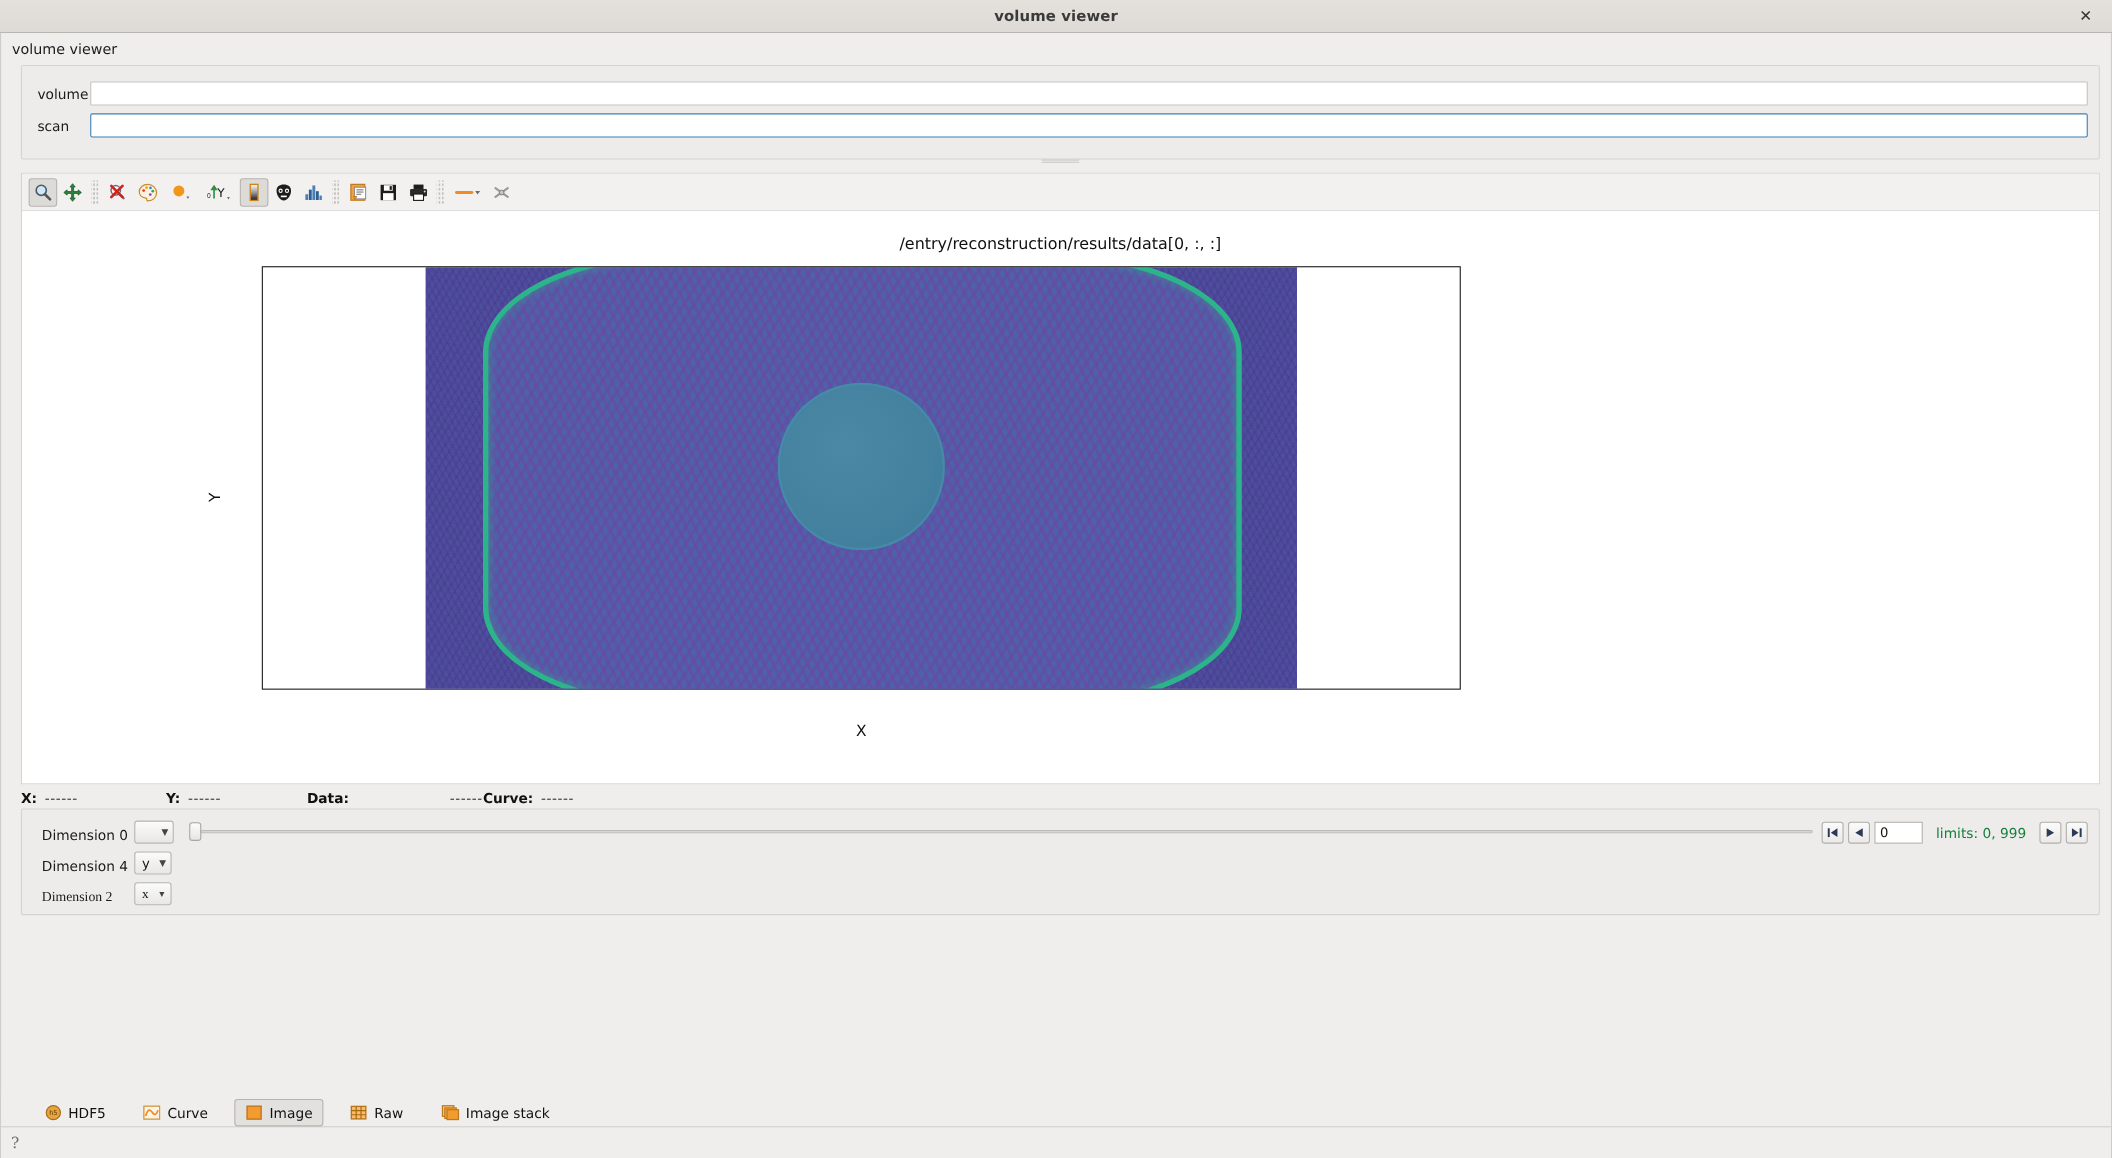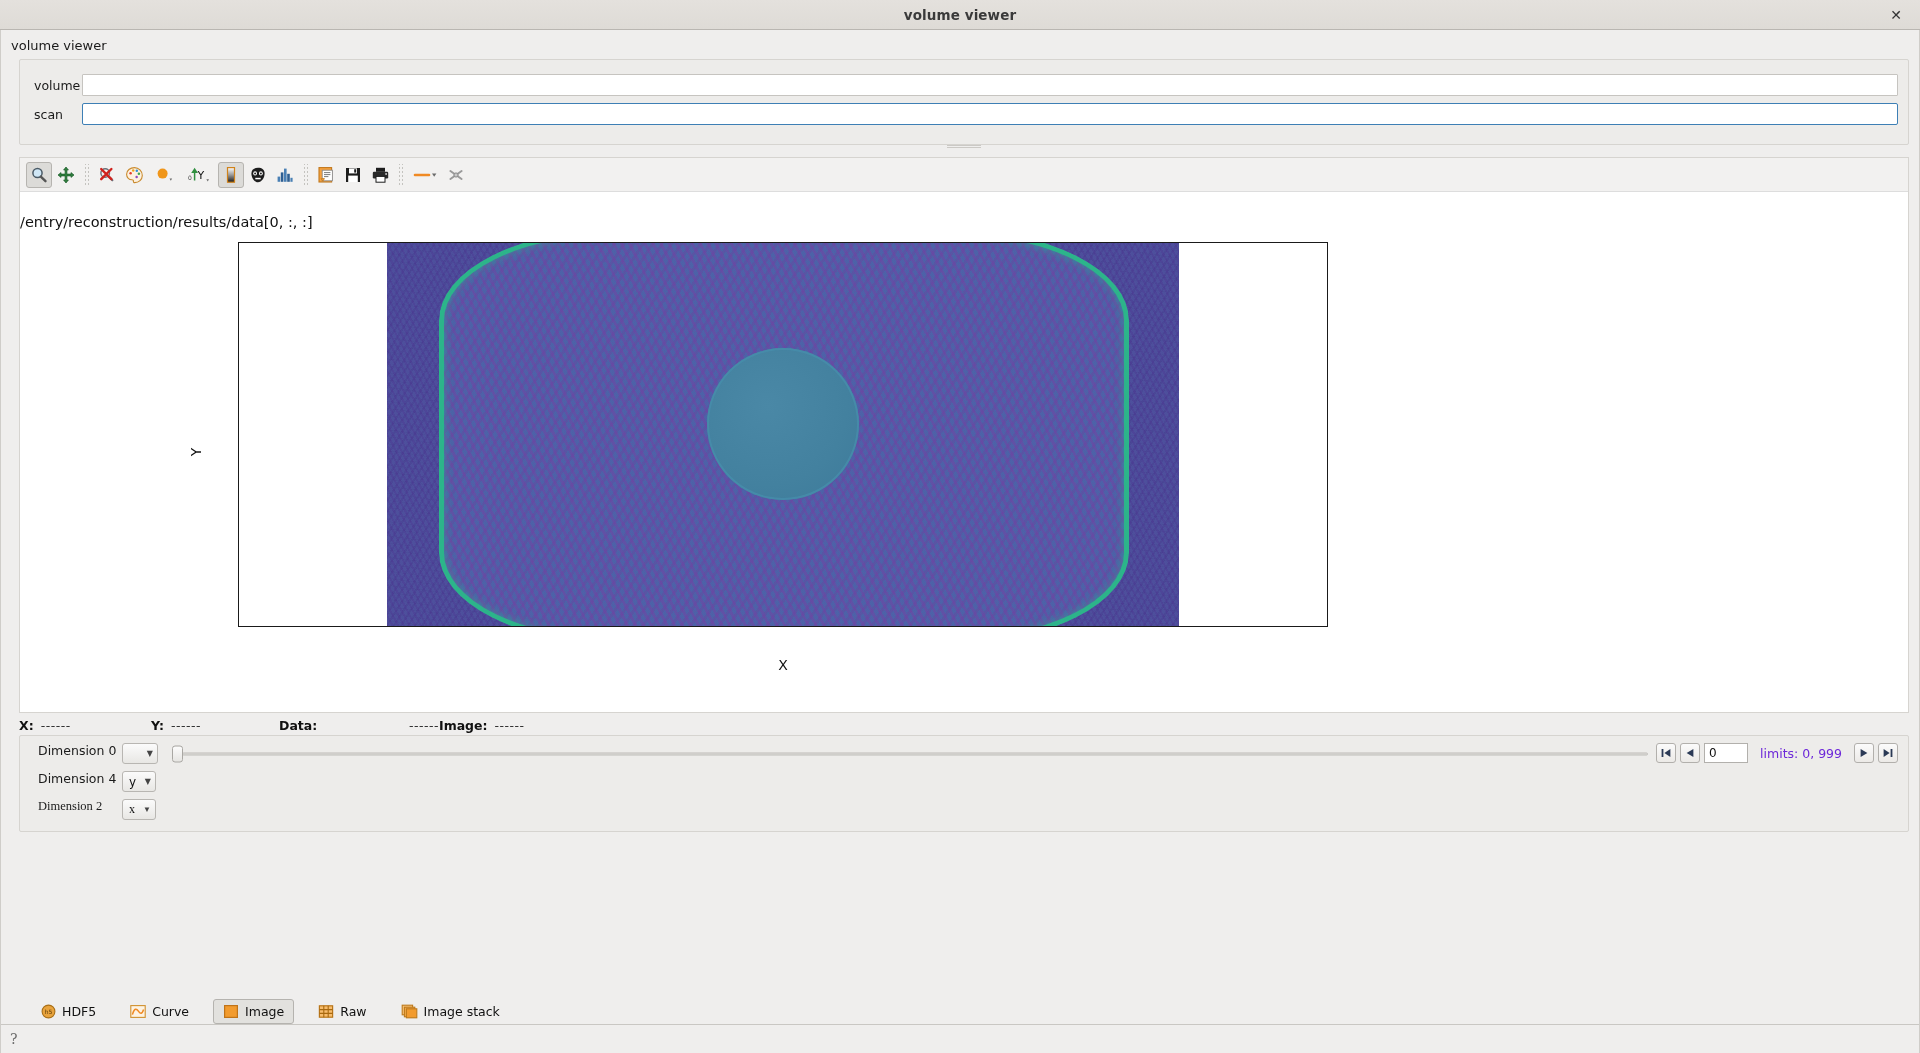--- a/index.html
+++ b/index.html
@@ -127,20 +127,21 @@
 
   
   .plot-area {
     position: relative;
     height: 520px;
     background: #ffffff;
   }
   .plot-title {
     position: absolute;
     left: 0; right: 0; top: 22px;
+    text-align: center;
     font-size: 14.5px; color: #111;
     font-family: "DejaVu Sans", sans-serif;
   }
   .axes {
     position: absolute;
     left: 218px; top: 50px;
     width: 1090px; height: 385px;
     border: 1.2px solid #1a1a1a;
     background: #ffffff;
     overflow: hidden;
@@ -266,21 +267,21 @@
 
   
   .axis-group {
     margin: 0 10px 0 18px;
     border: 1px solid #d6d4d0;
     background: #edecea;
     border-radius: 2px;
     padding: 7px 10px 8px 10px;
   }
   .dim-row {
-    display: flex; align-items: flex-start;
+    display: flex; align-items: flex-end;
     height: 24px; margin-bottom: 4px;
   }
   .dim-row:last-child { margin-bottom: 0; font-family: Liberation Serif, serif; }
   .dim-label {
     width: 92px; font-size: 12.5px; color: #1a1a1a; padding-left: 8px;
   }
   .combo {
     height: 21px; min-width: 34px;
     background: linear-gradient(to bottom, #fbfbfb, #e8e7e4);
     border: 1px solid #b8b6b2;
@@ -319,21 +320,21 @@
     border: 1px solid #b2b0ac; border-radius: 3px;
     display:flex; align-items:center; justify-content:center;
     cursor:pointer;
   }
   .frame-input {
     width: 44px; height: 20px;
     background: #fff; border: 1px solid #b2b0ac;
     font-size: 12px; padding: 0 4px; color:#111;
     font-family:"DejaVu Sans", sans-serif;
   }
-  .limits-text { font-size: 12.5px; color:#6d28d9; margin: 0 8px 0 8px; white-space:nowrap; }
+  .limits-text { font-size: 12.5px; color:#15803d; margin: 0 8px 0 8px; white-space:nowrap; }
 
   
   .tabbar {
     margin-top: auto;
     display: flex; align-items: flex-end;
     padding: 0 0 0 30px;
     height: 30px;
     border-bottom: 1px solid #c9c7c3;
     background: #efeeed;
   }
@@ -557,21 +558,21 @@
     </div>
     <div class="readout r-y">
       <b>Y:</b>
       <span>------</span>
     </div>
     <div class="readout r-d">
       <b>Data:</b>
       <span>------</span>
     </div>
     <div class="readout">
-      <b>Image:</b>
+      <b>Curve:</b>
       <span>------</span>
     </div>
   </div>
 
 
   <div class="axis-group">
 
     <div class="dim-row">
       <div class="dim-label">Dimension 0</div>
       <div class="combo empty">

